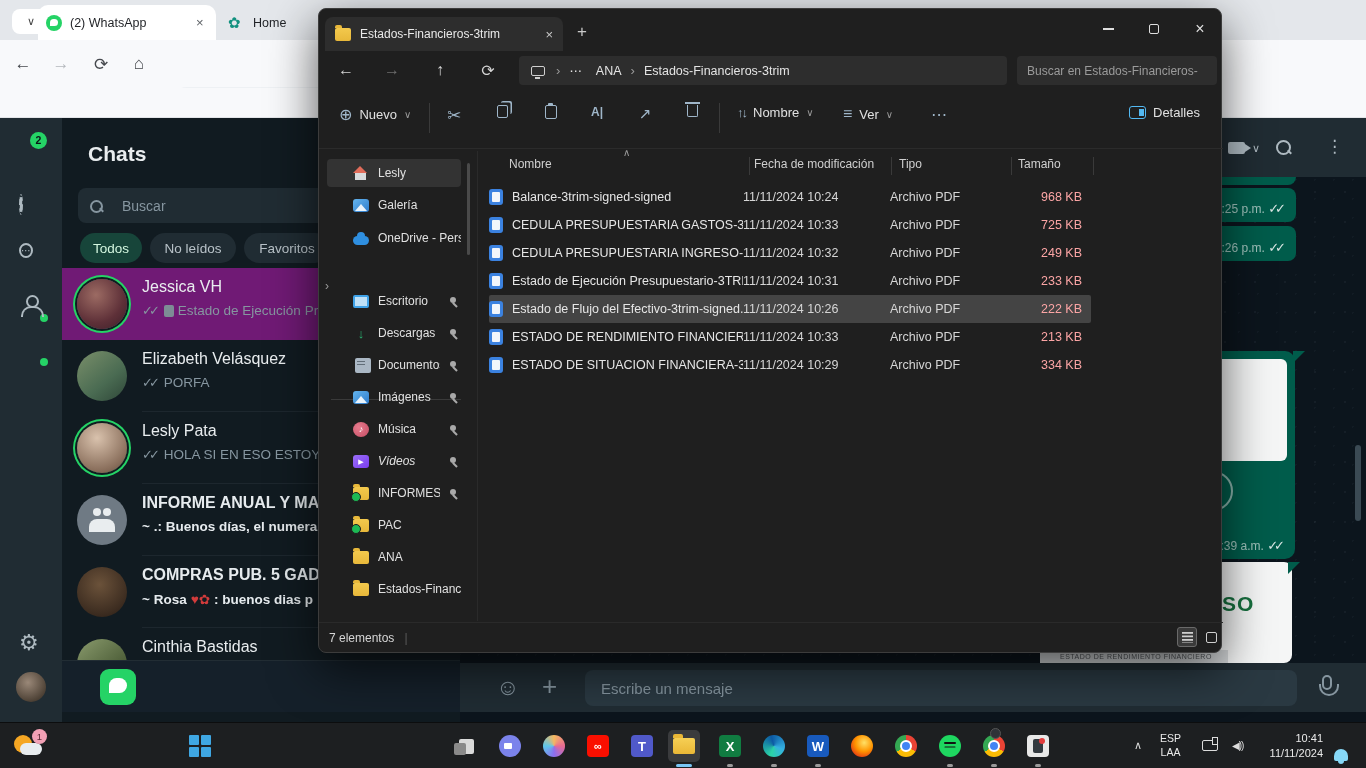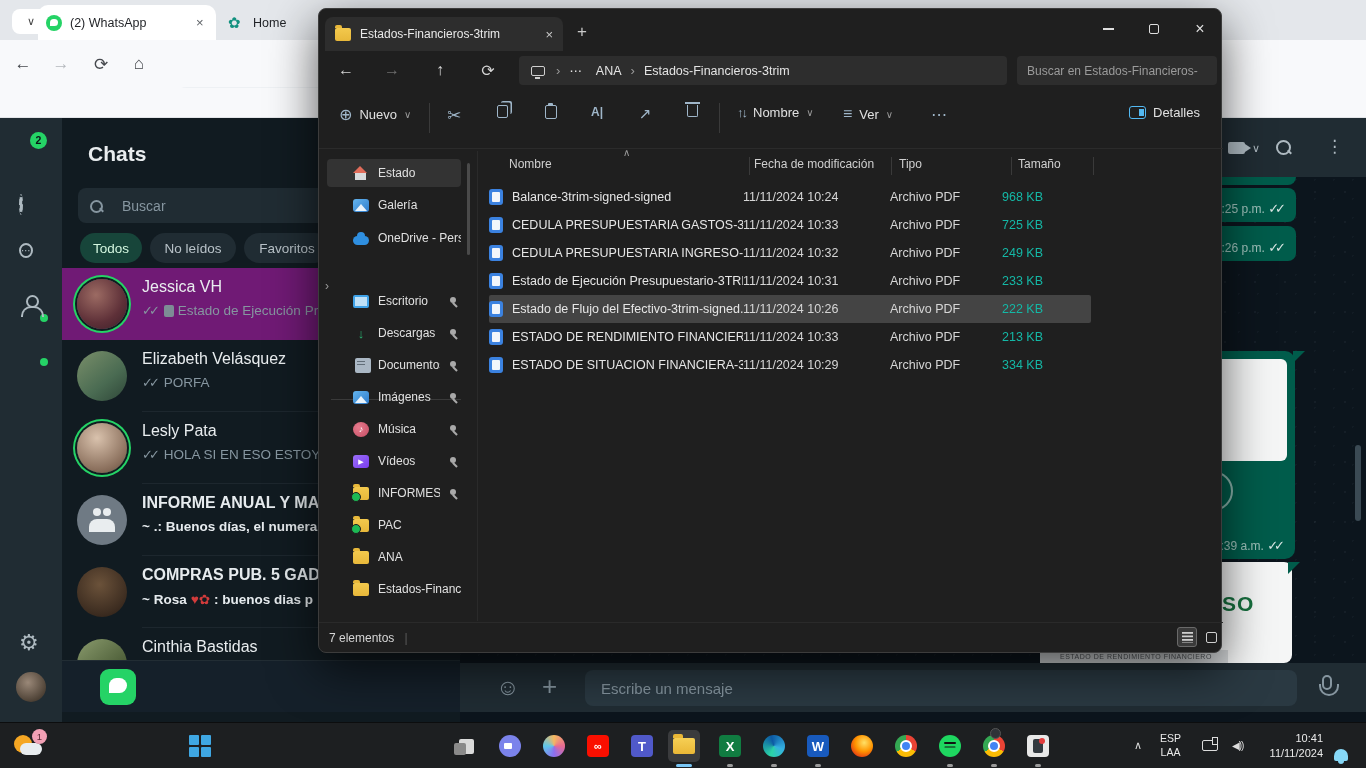--- a/index.html
+++ b/index.html
@@ -215,21 +215,21 @@
      text-align:center;line-height:13px;}
   .pdf-ico{width:14px;height:16px;background:#3b82e0;border-radius:3px;position:relative;flex:0 0 14px;}
   .pdf-ico::after{content:'';position:absolute;left:3px;top:3px;width:8px;height:10px;background:#f2f6fb;border-radius:1px;}
   .fx-list-head{position:absolute;left:158px;top:146px;width:746px;height:22px;color:#cfcfcf;font-size:12px;}
   .colsep{position:absolute;top:2px;width:1px;height:18px;background:#3a3a3a;}
   .fx-row{position:absolute;left:170px;width:602px;height:28px;display:flex;align-items:center;color:#e6e6e6;font-size:12.5px;}
   .fx-row.sel{background:#444444;border-radius:2px;width:602px;}
   .cell-name{width:240px;padding-left:9px;white-space:nowrap;overflow:hidden;}
   .cell-date{width:147px;color:#d6d6d6;}
   .cell-type{width:112px;color:#d6d6d6;}
-  .cell-size{width:80px;text-align:left;color:#14b8a6;}
+  .cell-size{width:80px;text-align:right;color:#fca5a5;}
   .fx-status{position:absolute;left:0;top:613px;width:904px;height:31px;border-top:1px solid #2a2a2a;
      display:flex;align-items:center;padding-left:10px;gap:10px;color:#d6d6d6;font-size:12px;}
   .view-toggle{position:absolute;top:4px;width:20px;height:20px;border-radius:3px;display:flex;align-items:center;justify-content:center;}
   .view-toggle.active{background:#3a3a3a;border:1px solid #6a6a6a;}
   .vt-list{width:11px;height:11px;background:linear-gradient(#cfcfcf 1.5px,transparent 1.5px);background-size:11px 3.5px;}
   .vt-large{width:11px;height:11px;border:1.5px solid #cfcfcf;border-radius:2px;}
 
   
   .taskbar{left:0;top:722px;width:1366px;height:46px;background:#1d1f21;z-index:10;border-top:1px solid #0c0d0e;}
   .tb-ico{position:absolute;top:7px;width:32px;height:32px;display:flex;align-items:center;justify-content:center;}
@@ -517,21 +517,21 @@
       <div class="cmd" style="left:810px;">
         <span class="details-ico"></span>
           <span>Detalles</span>
       </div>
     </div>
 
     <div class="fx-nav">
       <span class="nav-chev">›</span>
       <div class="nav-item sel" style="top:8px;">
         <span class="i16 home-ico"></span>
-          <span class="nav-label">Estado</span>
+          <span class="nav-label">Lesly</span>
         </div>
       <div class="nav-item" style="top:40px;">
         <span class="i16 gallery-ico"></span>
           <span class="nav-label">Galería</span>
         </div>
       <div class="nav-item onedrive" style="top:73px;">
         <span class="i16 cloud-ico"></span>
           <span class="nav-label">OneDrive - Pers</span>
         </div>
       <div class="nav-divider"></div>
@@ -553,21 +553,21 @@
       <div class="nav-item" style="top:232px;">
         <span class="i16 gallery-ico"></span>
           <span class="nav-label">Imágenes</span>
           <span class="pin"></span>
         </div>
       <div class="nav-item" style="top:264px;">
         <span class="i16 music-ico">♪</span>
           <span class="nav-label">Música</span>
           <span class="pin"></span>
         </div>
-      <div class="nav-item" style="top:296px;">
+      <div class="nav-item" style="top:296px;font-style:italic;">
         <span class="i16 video-ico">▶</span>
           <span class="nav-label">Vídeos</span>
           <span class="pin"></span>
         </div>
       <div class="nav-item" style="top:328px;">
         <span class="i16 folder-ico sync"></span>
           <span class="nav-label">INFORMES</span>
           <span class="pin"></span>
         </div>
       <div class="nav-item" style="top:360px;">

